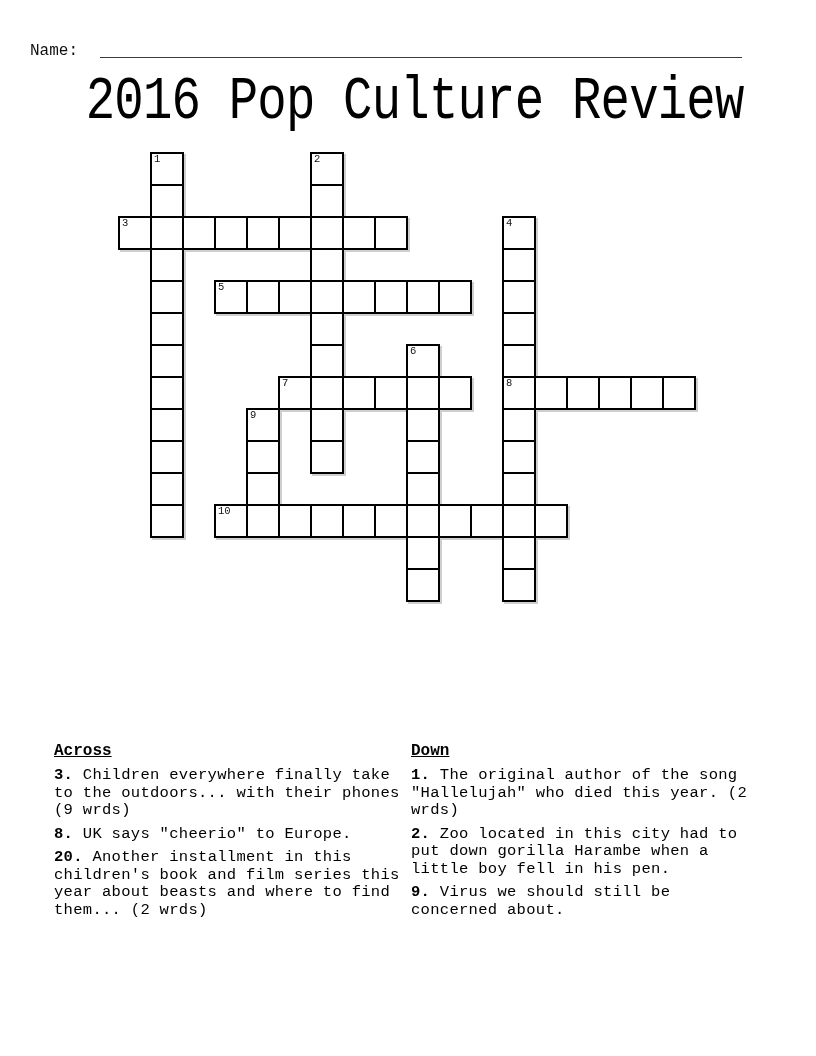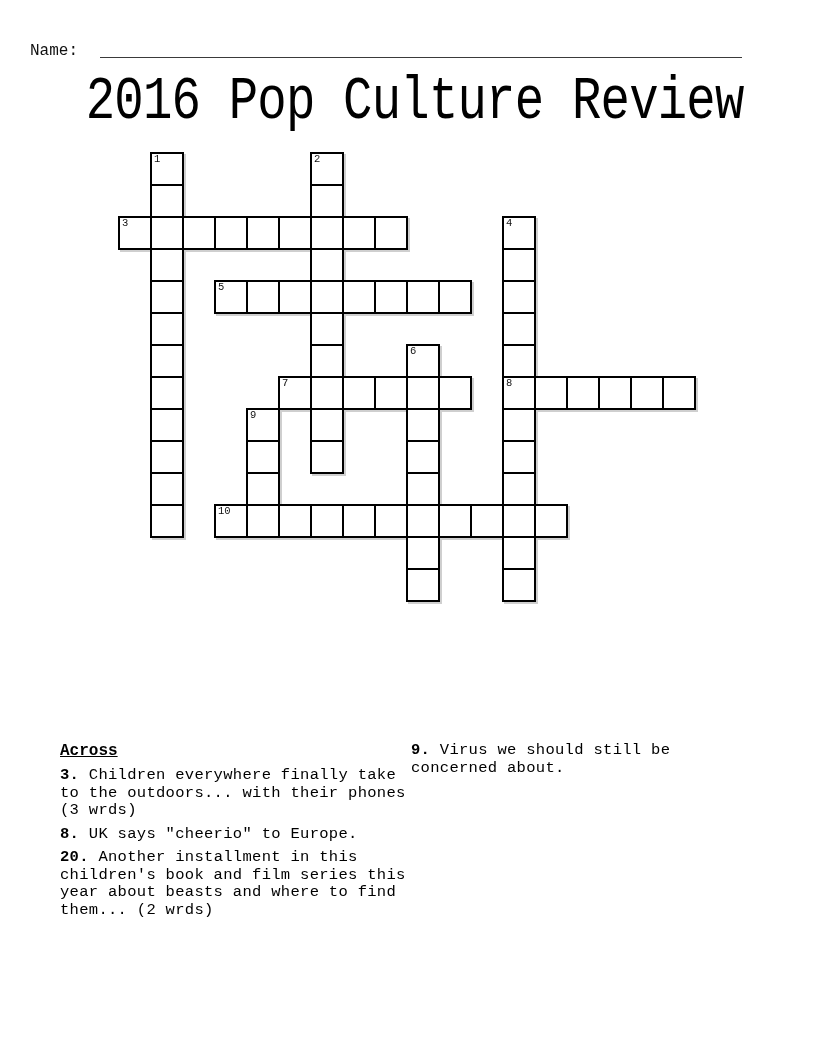--- a/index.html
+++ b/index.html
@@ -65,21 +65,21 @@
     position: absolute;
     top: 0px;
     left: 2px;
     font-size: 10.5px;
     line-height: 11px;
     color: #111;
   }
 
   
   .clue-col { position: absolute; top: 702px; }
-  .clue-col.across { left: 60px;  width: 362px; }
+  .clue-col.across { left: 54px;  width: 362px; }
   .clue-col.down   { left: 411px; width: 354px; }
   .clue-heading {
     margin: 0 0 7px 0;
     font-size: 16px;
     font-weight: bold;
     text-decoration: underline;
   }
   .clue {
     margin: 0 0 6px 0;
     font-size: 15.5px;
@@ -194,25 +194,28 @@
       <div class="cell" style="left: 416px; top: 352px;"></div>
       <div class="cell" style="left: 288px; top: 384px;"></div>
       <div class="cell" style="left: 384px; top: 384px;"></div>
       <div class="cell" style="left: 288px; top: 416px;"></div>
       <div class="cell" style="left: 384px; top: 416px;"></div>
     </div>
 
   <div class="clue-col across">
     <h2 class="clue-heading">Across</h2>
     <div id="across-list">
-        <p class="clue"><b>3.</b><span> Children everywhere finally take to the outdoors... with their phones (3 wrds)</span></p>
+        <p class="clue"><b>3.</b><span> Children everywhere finally take to the outdoors... with their phones (9 wrds)</span></p>
         <p class="clue"><b>8.</b><span> UK says "cheerio" to Europe.</span></p>
         <p class="clue"><b>20.</b><span> Another installment in this children's book and film series this year about beasts and where to find them... (2 wrds)</span></p>
       </div>
   </div>
 
   <div class="clue-col down">
+    <h2 class="clue-heading">Down</h2>
     <div id="down-list">
+        <p class="clue"><b>1.</b><span> The original author of the song "Hallelujah" who died this year. (2 wrds)</span></p>
+        <p class="clue"><b>2.</b><span> Zoo located in this city had to put down gorilla Harambe when a little boy fell in his pen.</span></p>
         <p class="clue"><b>9.</b><span> Virus we should still be concerned about.</span></p>
       </div>
   </div>
 
 </div>
 
 </body></html>

